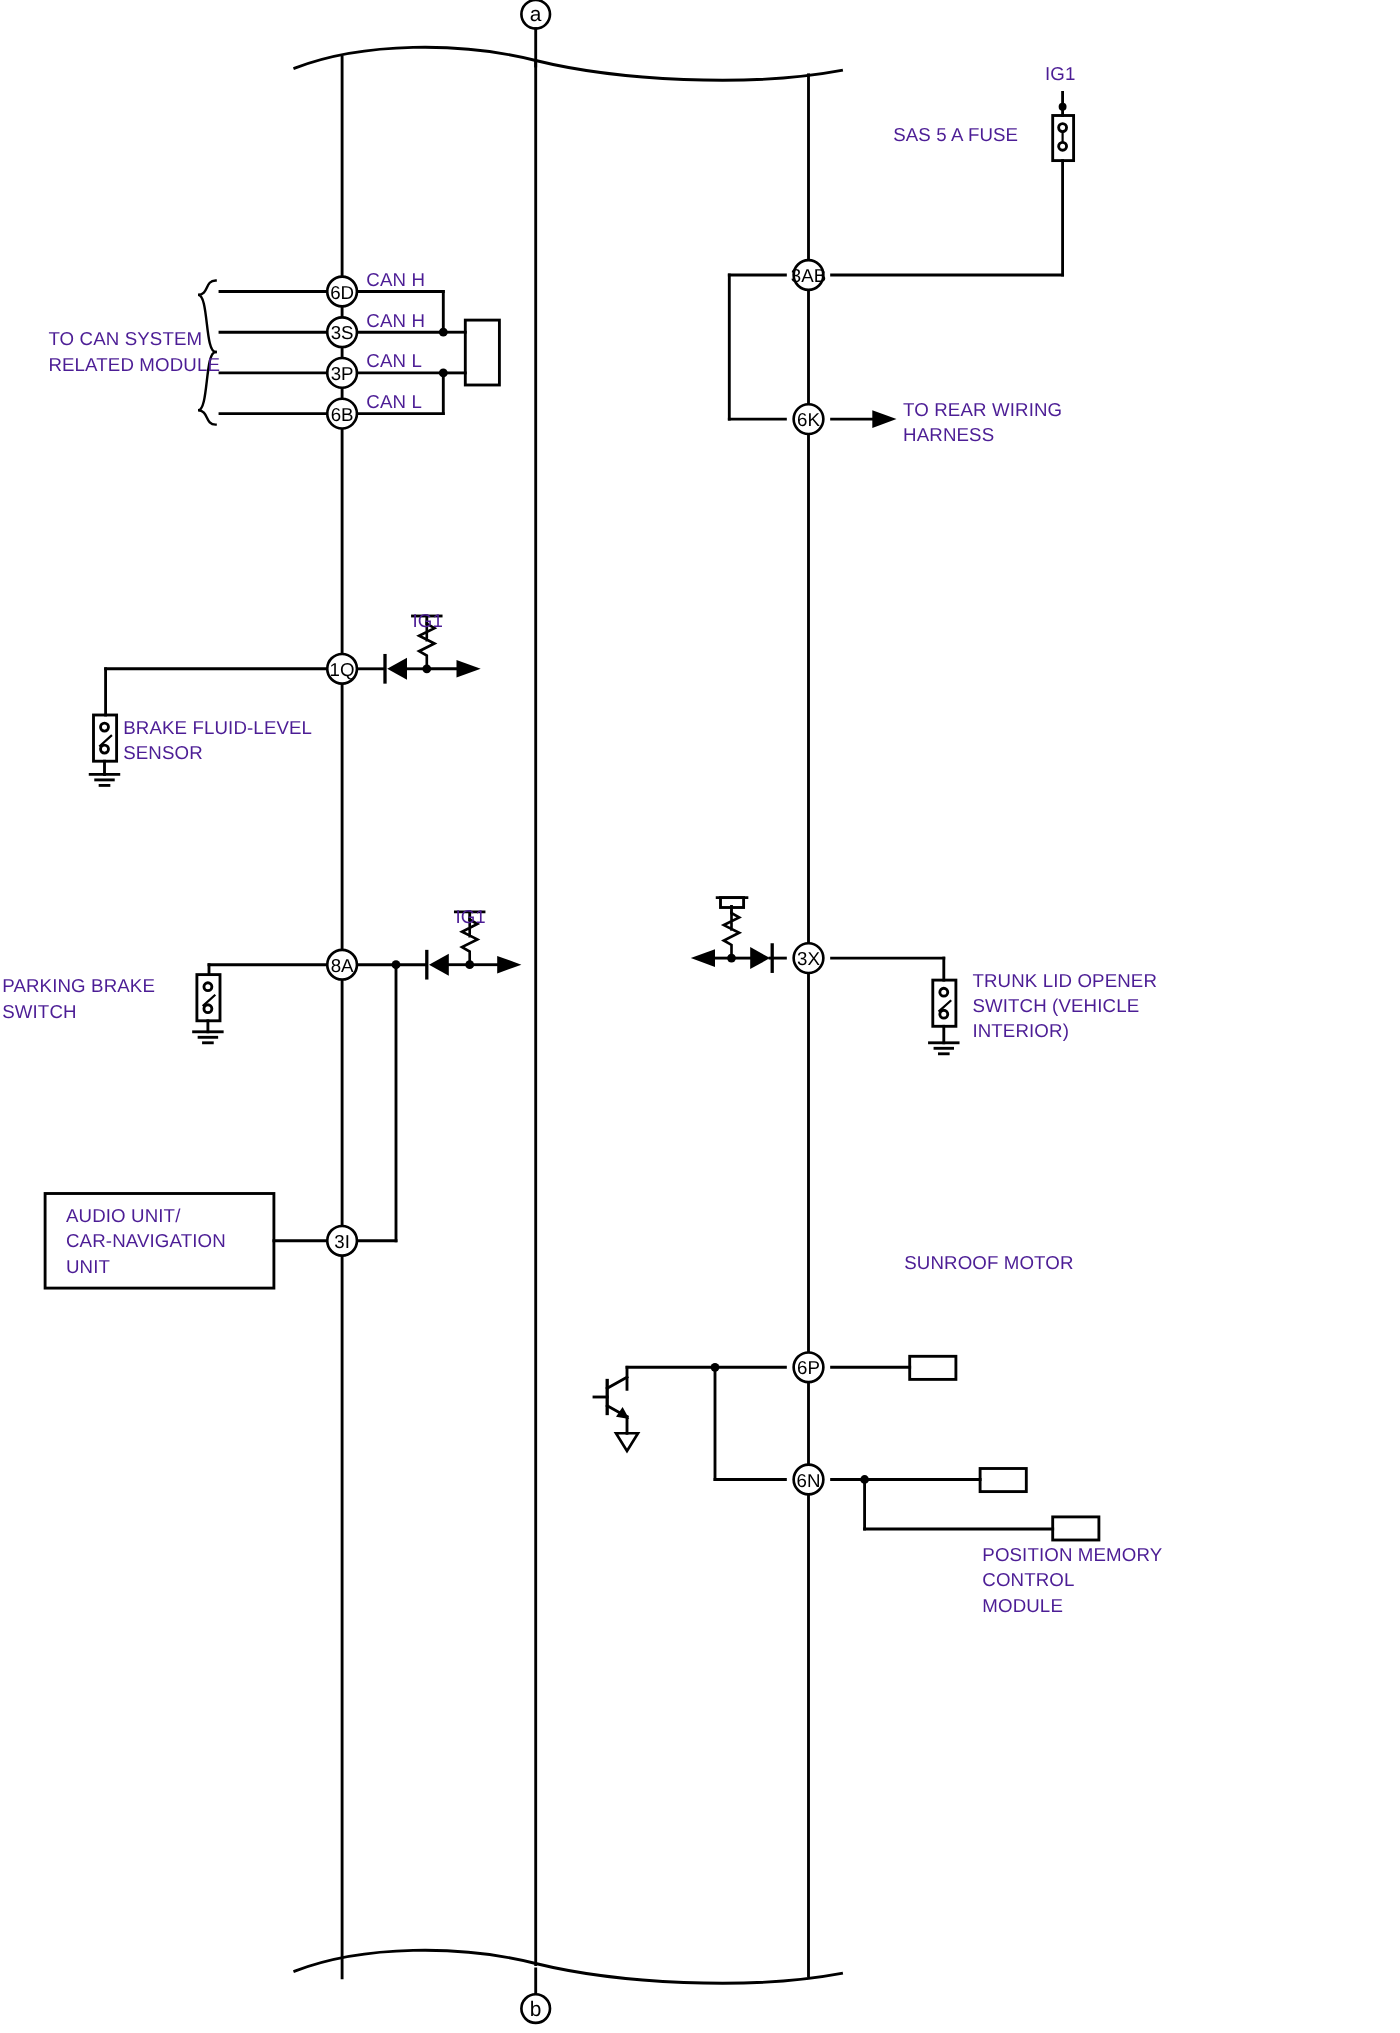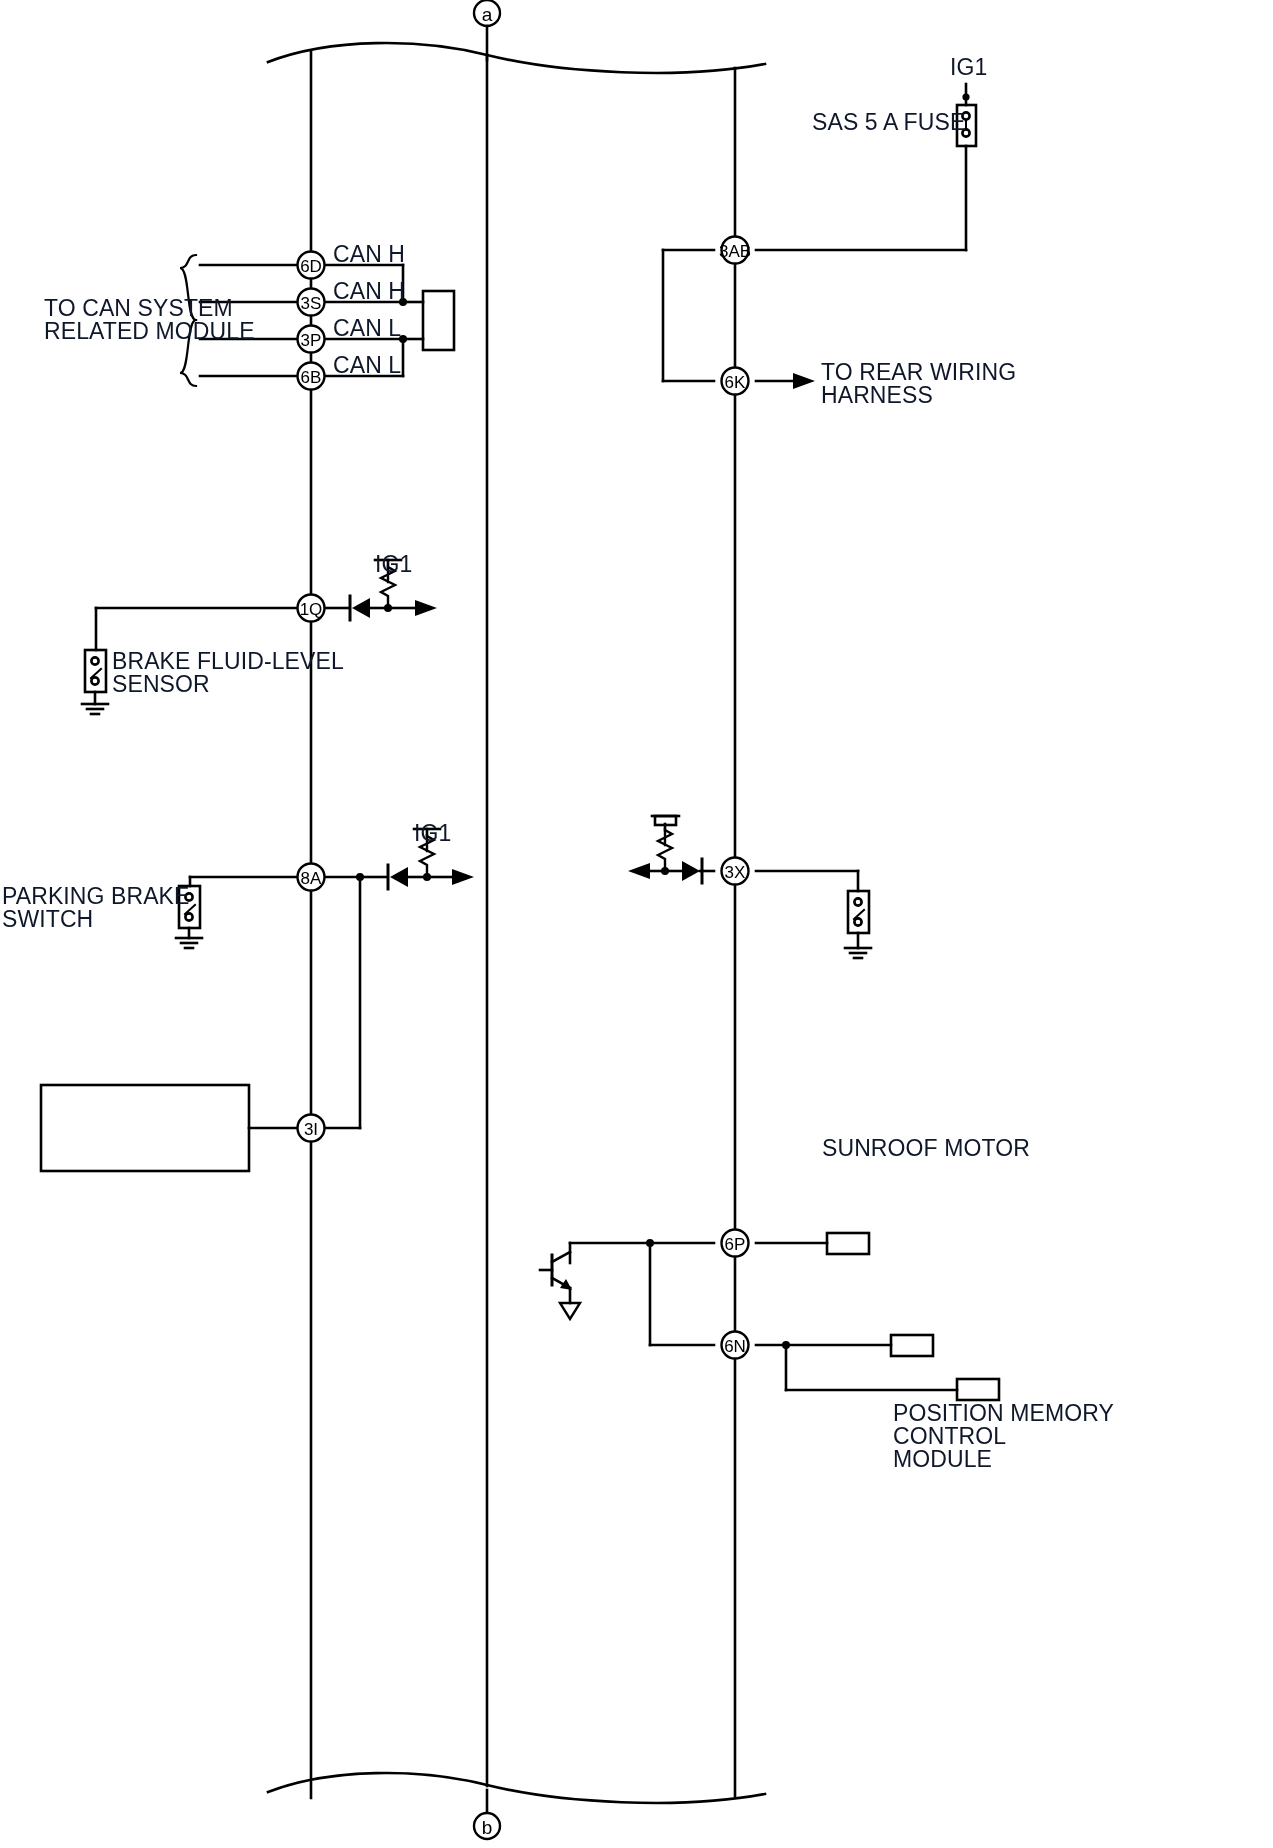--- a/index.html
+++ b/index.html
@@ -20,24 +20,24 @@
   }
   svg.diagram {
     position: absolute;
     left: 0;
     top: 0;
     width: 1273px;
     height: 1848px;
   }
   .lbl {
     position: absolute;
-    font-size: 23px;
+    font-size: 17px;
     line-height: 23px;
     white-space: pre;
-    color: #0f172a;
+    color: #4c1d95;
     letter-spacing: 0.1px;
   }
   .node-txt {
     font-size: 17px;
     font-family: "Liberation Sans", sans-serif;
     text-anchor: middle;
     dominant-baseline: central;
   }
   .ref-txt {
     font-size: 19px;
@@ -269,21 +269,27 @@
 HARNESS</div>
 
   <div class="lbl" style="left:375px; top:553px;">IG1</div>
   <div class="lbl" style="left:112px; top:650px; width:230px;">BRAKE FLUID-LEVEL
 SENSOR</div>
 
   <div class="lbl" style="left:414px; top:822px;">IG1</div>
   <div class="lbl" style="left:2px; top:885px; width:180px;">PARKING BRAKE
 SWITCH</div>
 
-
+  <div class="lbl" style="left:884px; top:880px; width:210px;">TRUNK LID OPENER
+SWITCH (VEHICLE
+INTERIOR)</div>
+
+  <div class="lbl" style="left:60px; top:1094px; width:190px;">AUDIO UNIT/
+CAR-NAVIGATION
+UNIT</div>
 
   <div class="lbl" style="left:783px; top:1137px;margin-left:39px;">SUNROOF MOTOR</div>
 
 
   <div class="lbl" style="left:893px; top:1402px; width:230px;">POSITION MEMORY
 CONTROL
 MODULE</div>
 
 </div>
 

